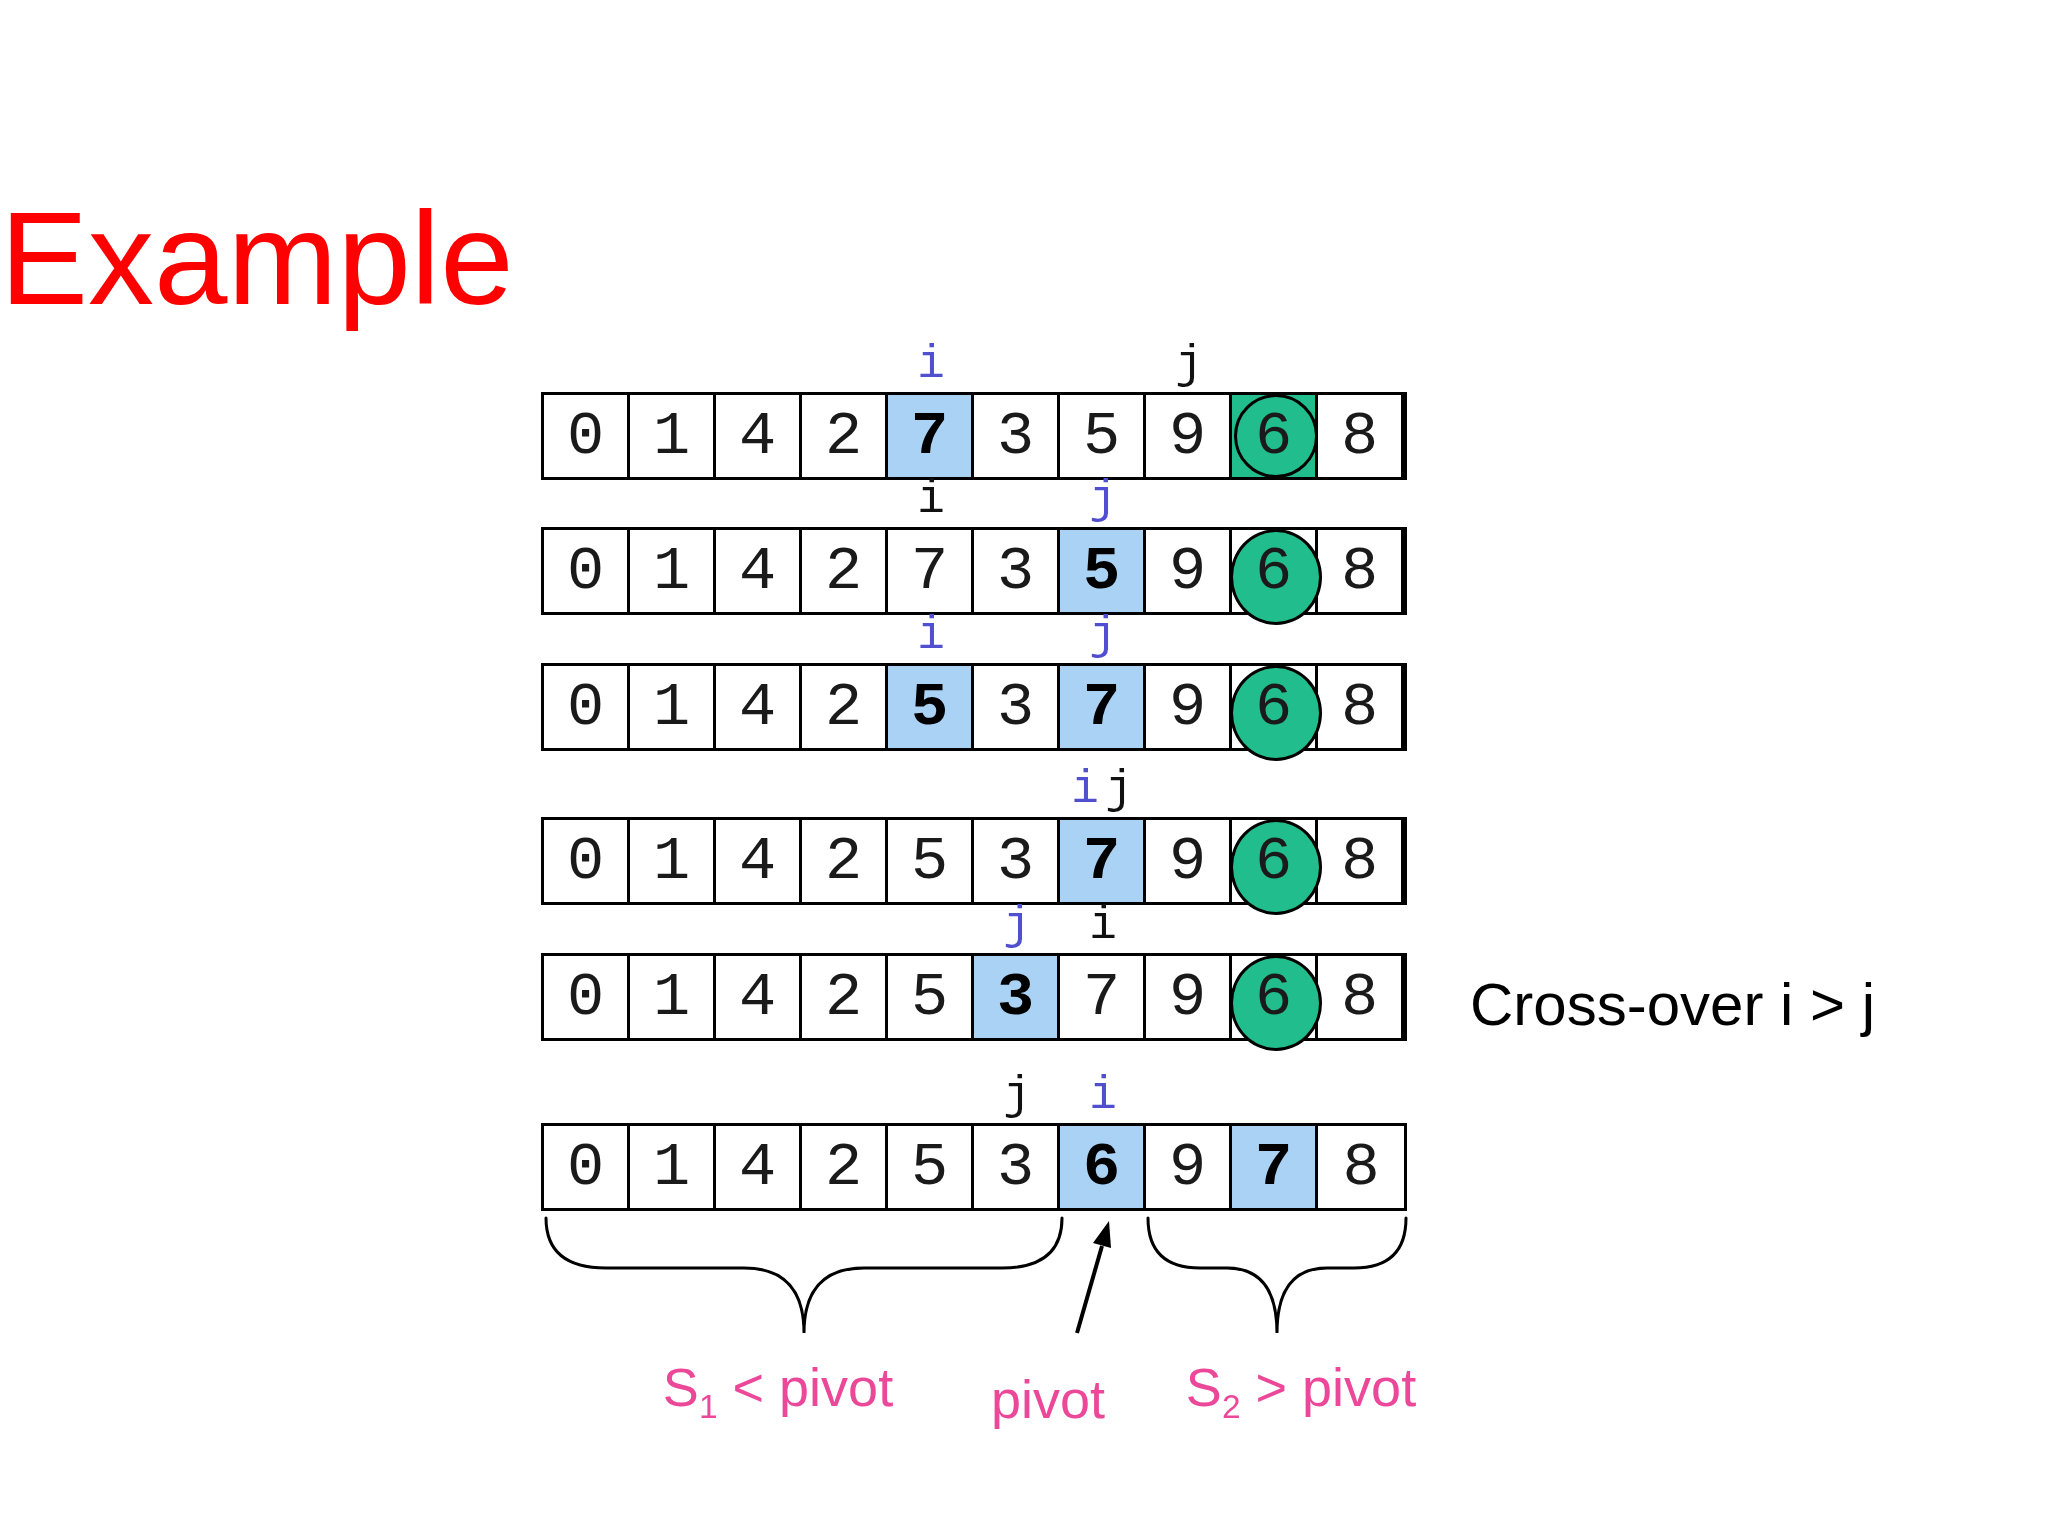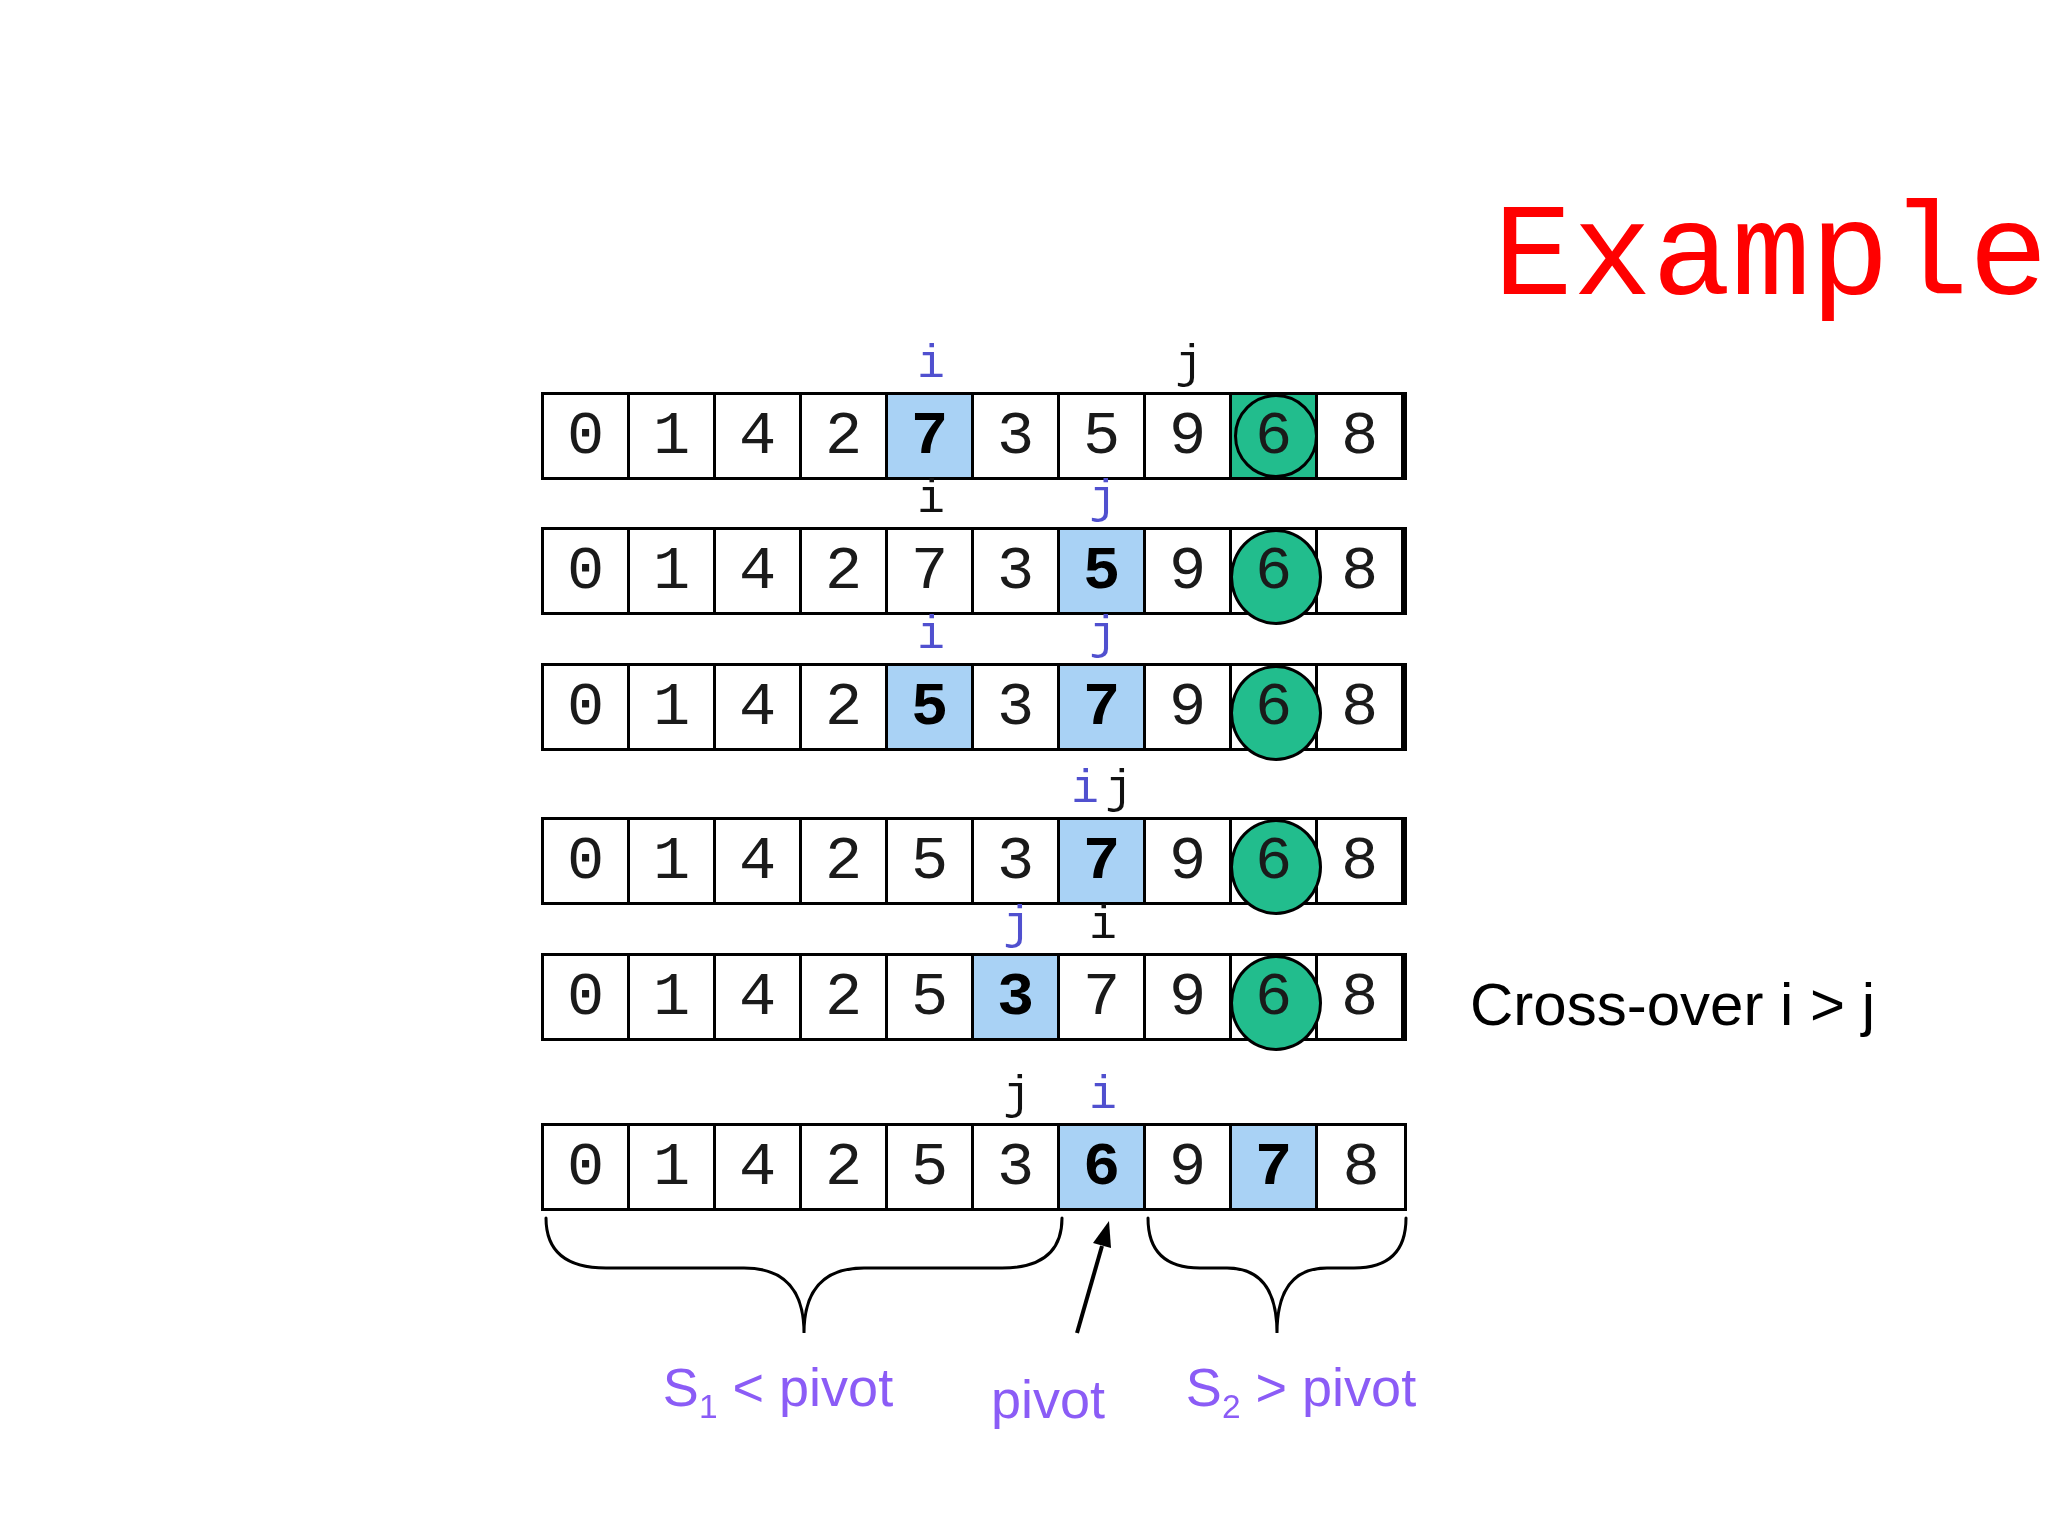--- a/index.html
+++ b/index.html
@@ -2,22 +2,22 @@
 <html><head>
 <meta charset="utf-8">
 <style>
   html,body{margin:0;padding:0;background:#fff;}
   .slide{
     position:relative;width:2048px;height:1536px;background:#fff;overflow:hidden;
     font-family:"Liberation Sans","DejaVu Sans",sans-serif;
   }
   .title{
     position:absolute;left:0;top:190px;width:100%;
-    text-align:right;font-size:132px;line-height:1.05;font-weight:400;
-    color:var(--title-red,#ff0000);white-space:nowrap;font-family:Liberation Mono, monospace;
+    text-align:left;font-size:132px;line-height:1.05;font-weight:400;
+    color:var(--title-red,#ff0000);white-space:nowrap;
   }
   .arr-row{
     position:absolute;left:541px;display:flex;height:88px;
     border:3px solid #000;box-sizing:border-box;background:#fff;
   }
   .cell{
     position:relative;width:86px;box-sizing:border-box;border-right:3px solid #000;
     display:flex;align-items:center;justify-content:center;
     font-family:"Liberation Mono","DejaVu Sans Mono",monospace;
     font-size:62px;color:#1a1a1a;background:#fff;
@@ -36,21 +36,21 @@
     position:absolute;transform:translateX(-50%);
     font-family:"Liberation Mono","DejaVu Sans Mono",monospace;
     font-size:46px;line-height:50px;height:50px;color:#111;
   }
   .ptr.blue{color:var(--ptr-blue,#5050cf);}
   .annotation{
     position:absolute;left:1470px;top:972px;font-size:60px;line-height:1.1;color:#000;white-space:nowrap;
   }
   .footer-label{
     position:absolute;transform:translateX(-50%);font-size:54px;line-height:1.1;
-    color:#8b5cf6;white-space:nowrap;
+    color:#ec4899;white-space:nowrap;
   }
   .footer-label sub{font-size:0.62em;}
   #fl-s1{left:778px;top:1358px;}
   #fl-pivot{left:1048px;top:1346px;margin-top:24px;}
   #fl-s2{left:1301px;top:1358px;text-align:right;}
   .braces-svg{position:absolute;left:500px;top:1205px;}
 </style>
 </head>
 <body>
 

